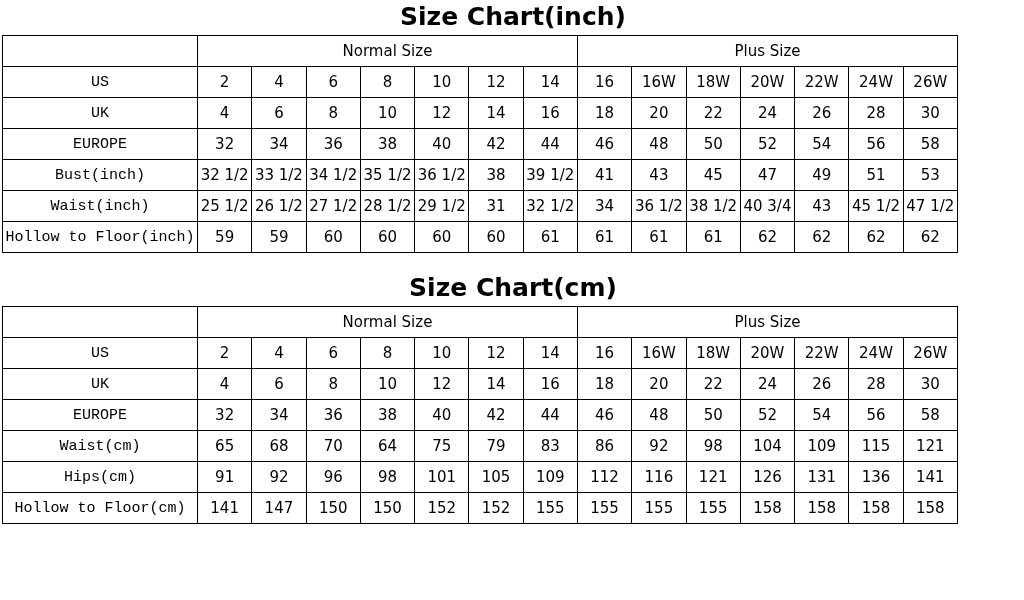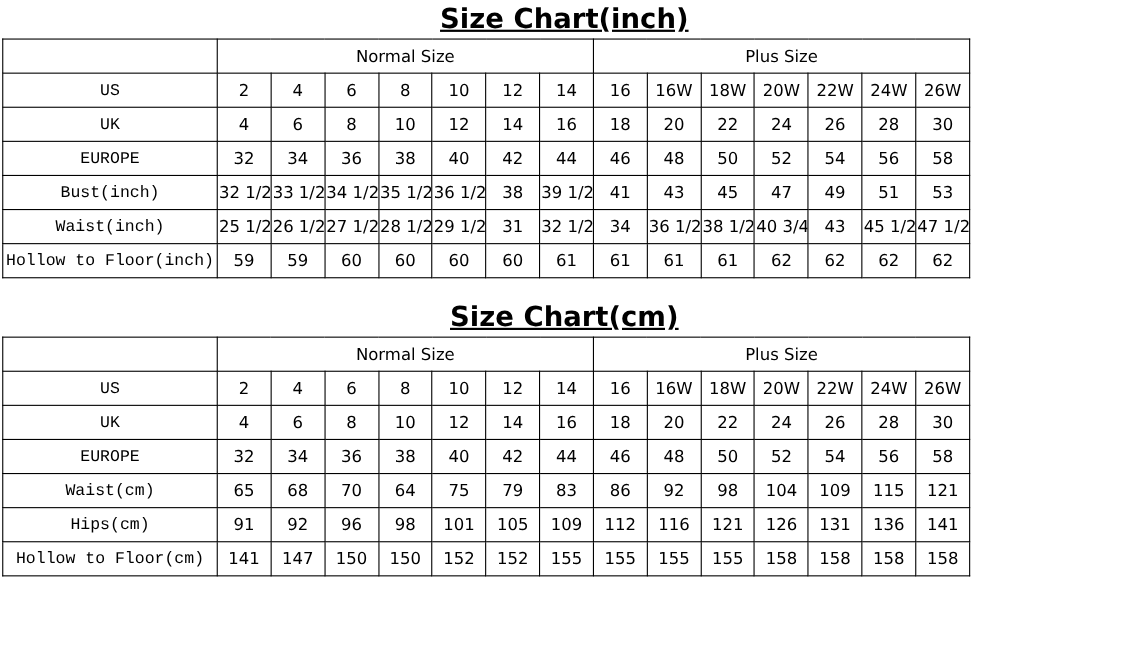--- a/index.html
+++ b/index.html
@@ -18,25 +18,24 @@
     width: 1024px;
     box-sizing: border-box;
   }
   .chart-title {
     text-align: center;
     font-weight: bold;
     font-size: 25px;
     letter-spacing: 0px;
     padding: 2px 0 4px 2px;
     font-family: "DejaVu Sans", "Liberation Sans", sans-serif;
-    text-decoration: underline;
   }
   table.size-table {
     border-collapse: collapse;
-    width: 880px;
+    width: 956px;
     margin: 0 2px;
     table-layout: fixed;
   }
   table.size-table td {
     border: 1px solid #000000;
     text-align: center;
     vertical-align: middle;
     font-size: 15px;
     height: 30px;
     padding: 0 1px;

